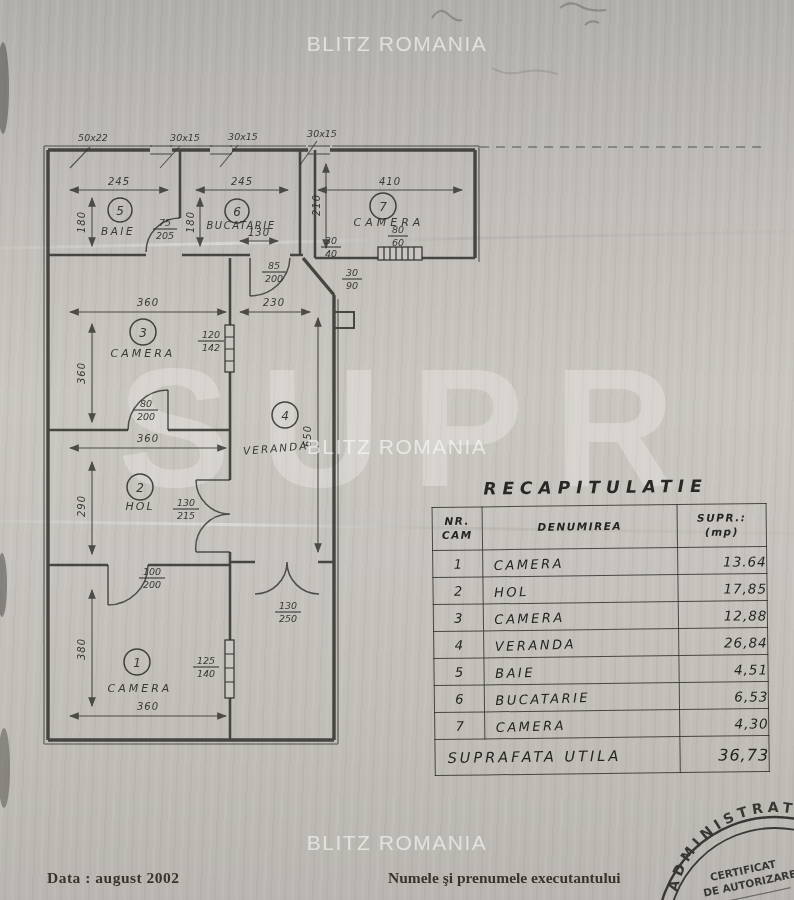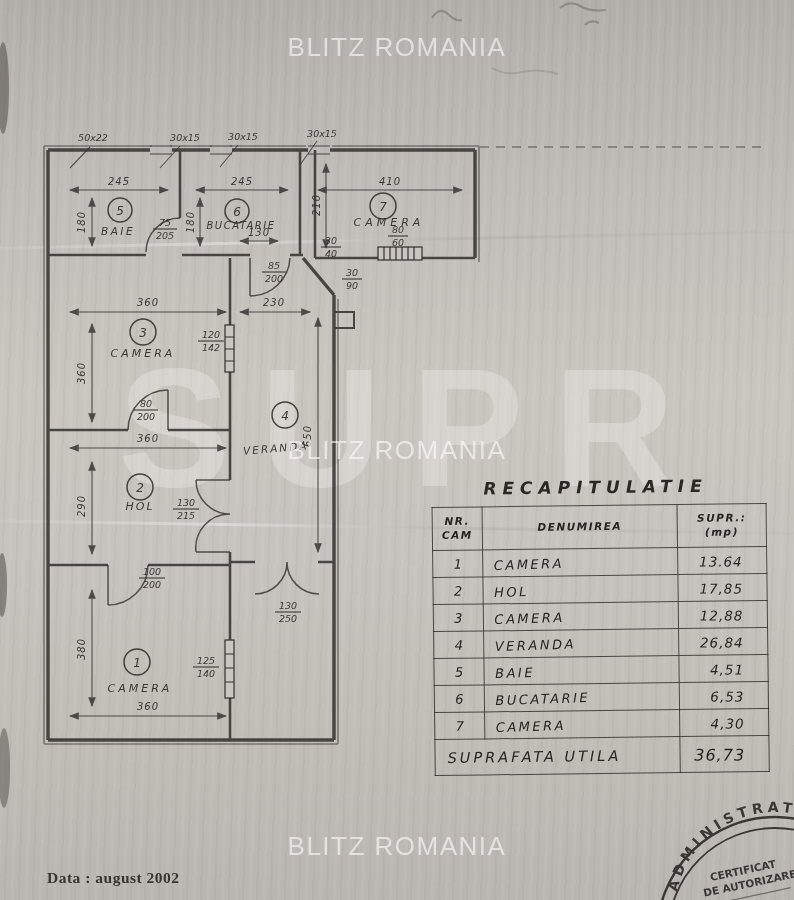--- a/index.html
+++ b/index.html
@@ -9,58 +9,59 @@
   .streaks{position:absolute;inset:0;z-index:0;
     background:repeating-linear-gradient(92deg,rgba(255,255,255,.05) 0 3px,rgba(0,0,0,0) 3px 7px,rgba(60,58,54,.04) 7px 9px,rgba(0,0,0,0) 9px 14px)}
   .crease{position:absolute;left:-60px;width:950px;height:3px;z-index:1;
     background:linear-gradient(90deg,rgba(0,0,0,0),rgba(255,255,255,.35) 30%,rgba(120,118,112,.14) 55%,rgba(0,0,0,0))}
   .c1{top:238px;transform:rotate(-1.2deg)}
   .c2{top:526px;transform:rotate(.9deg)}
   .bigblitz{position:absolute;left:118px;top:344px;z-index:1;
     font-family:"Liberation Sans",sans-serif;font-weight:700;font-size:168px;line-height:1;
     letter-spacing:30px;color:rgba(243,241,236,.34);user-select:none}
   .wm{position:absolute;left:0;right:0;text-align:center;z-index:6;
-    font-family:"Liberation Sans",sans-serif;font-size:26px;font-weight:400;
+    font-family:"Liberation Sans",sans-serif;font-size:21px;font-weight:400;
     letter-spacing:1.5px;color:rgba(253,253,251,.6)}
   .wm-top{top:32px}.wm-mid{top:435px}.wm-bot{top:831px}
   svg.plan{position:absolute;left:0;top:0;z-index:3}
   .ftext{position:absolute;z-index:2;font-family:"Liberation Serif",serif;
     font-weight:700;font-size:15.5px;color:#38352f}
   .f-date{left:47px;top:869px;letter-spacing:.5px}
   .f-exec{left:388px;top:869px}
   .recap{position:absolute;left:433px;top:477px;z-index:4;transform:rotate(-.7deg);color:#262421}
   .recap-title{font-family:"DejaVu Sans",sans-serif;font-style:italic;font-weight:600;
     font-size:17px;letter-spacing:6px;margin:0 0 8px 52px;color:#2a2824}
   .recap table{border-collapse:collapse;font-style:italic}
   .recap th,.recap td{border:1.6px solid rgba(38,36,33,.78)}
   .recap th{font-size:10.5px;font-weight:600;letter-spacing:1.5px;white-space:pre-line;
     line-height:1.3;height:40px;vertical-align:middle}
   .recap th:nth-child(1){width:47px}
   .recap th:nth-child(2){width:192px}
   .recap th:nth-child(3){width:86px}
   .recap td{height:24px;font-size:13px}
   .recap td.c0{text-align:center}
   .recap td.c1{padding-left:10px;letter-spacing:2.5px}
-  .recap td.c2{text-align:right;padding-right:24px;font-size:13.5px;letter-spacing:1px}
+  .recap td.c2{text-align:right;padding-right:0;font-size:13.5px;letter-spacing:1px}
   .recap tr.total td{height:33px}
   .recap tr.total td.lbl{font-size:14.5px;letter-spacing:3px;padding-left:12px}
   .recap tr.total td.c2{font-size:16px}
   .pt{fill:#2b2a26;font-family:"DejaVu Sans",sans-serif;font-style:italic;opacity:.9}
 </style>
 </head>
 <body>
 
 <div class="page">
   <div class="streaks"></div>
   <div class="crease c1"></div>
   <div class="crease c2"></div>
 
   <div class="bigblitz">SUPR</div>
 
   <div class="ftext f-date">Data : august  2002</div>
+  <div class="ftext f-exec">Numele şi prenumele  executantului</div>
 
   <svg class="plan" width="794" height="900" viewBox="0 0 794 900">
     <defs>
       <marker id="ar" markerWidth="9" markerHeight="8" refX="8" refY="4" orient="auto-start-reverse">
         <path d="M0,0.5 L9,4 L0,7.5 Z" fill="#2f2d2a"></path>
       </marker>
     </defs>
 
     <g stroke="#31302c" fill="none" opacity=".85">
       <path stroke-width="3.4" d="M48,150 H150 M172,150 H210 M232,150 H308 M330,150 H475 M475,150 V258 M48,150 V740 M48,740 H334 M334,295 V740 M303,258 L334,295"></path>

